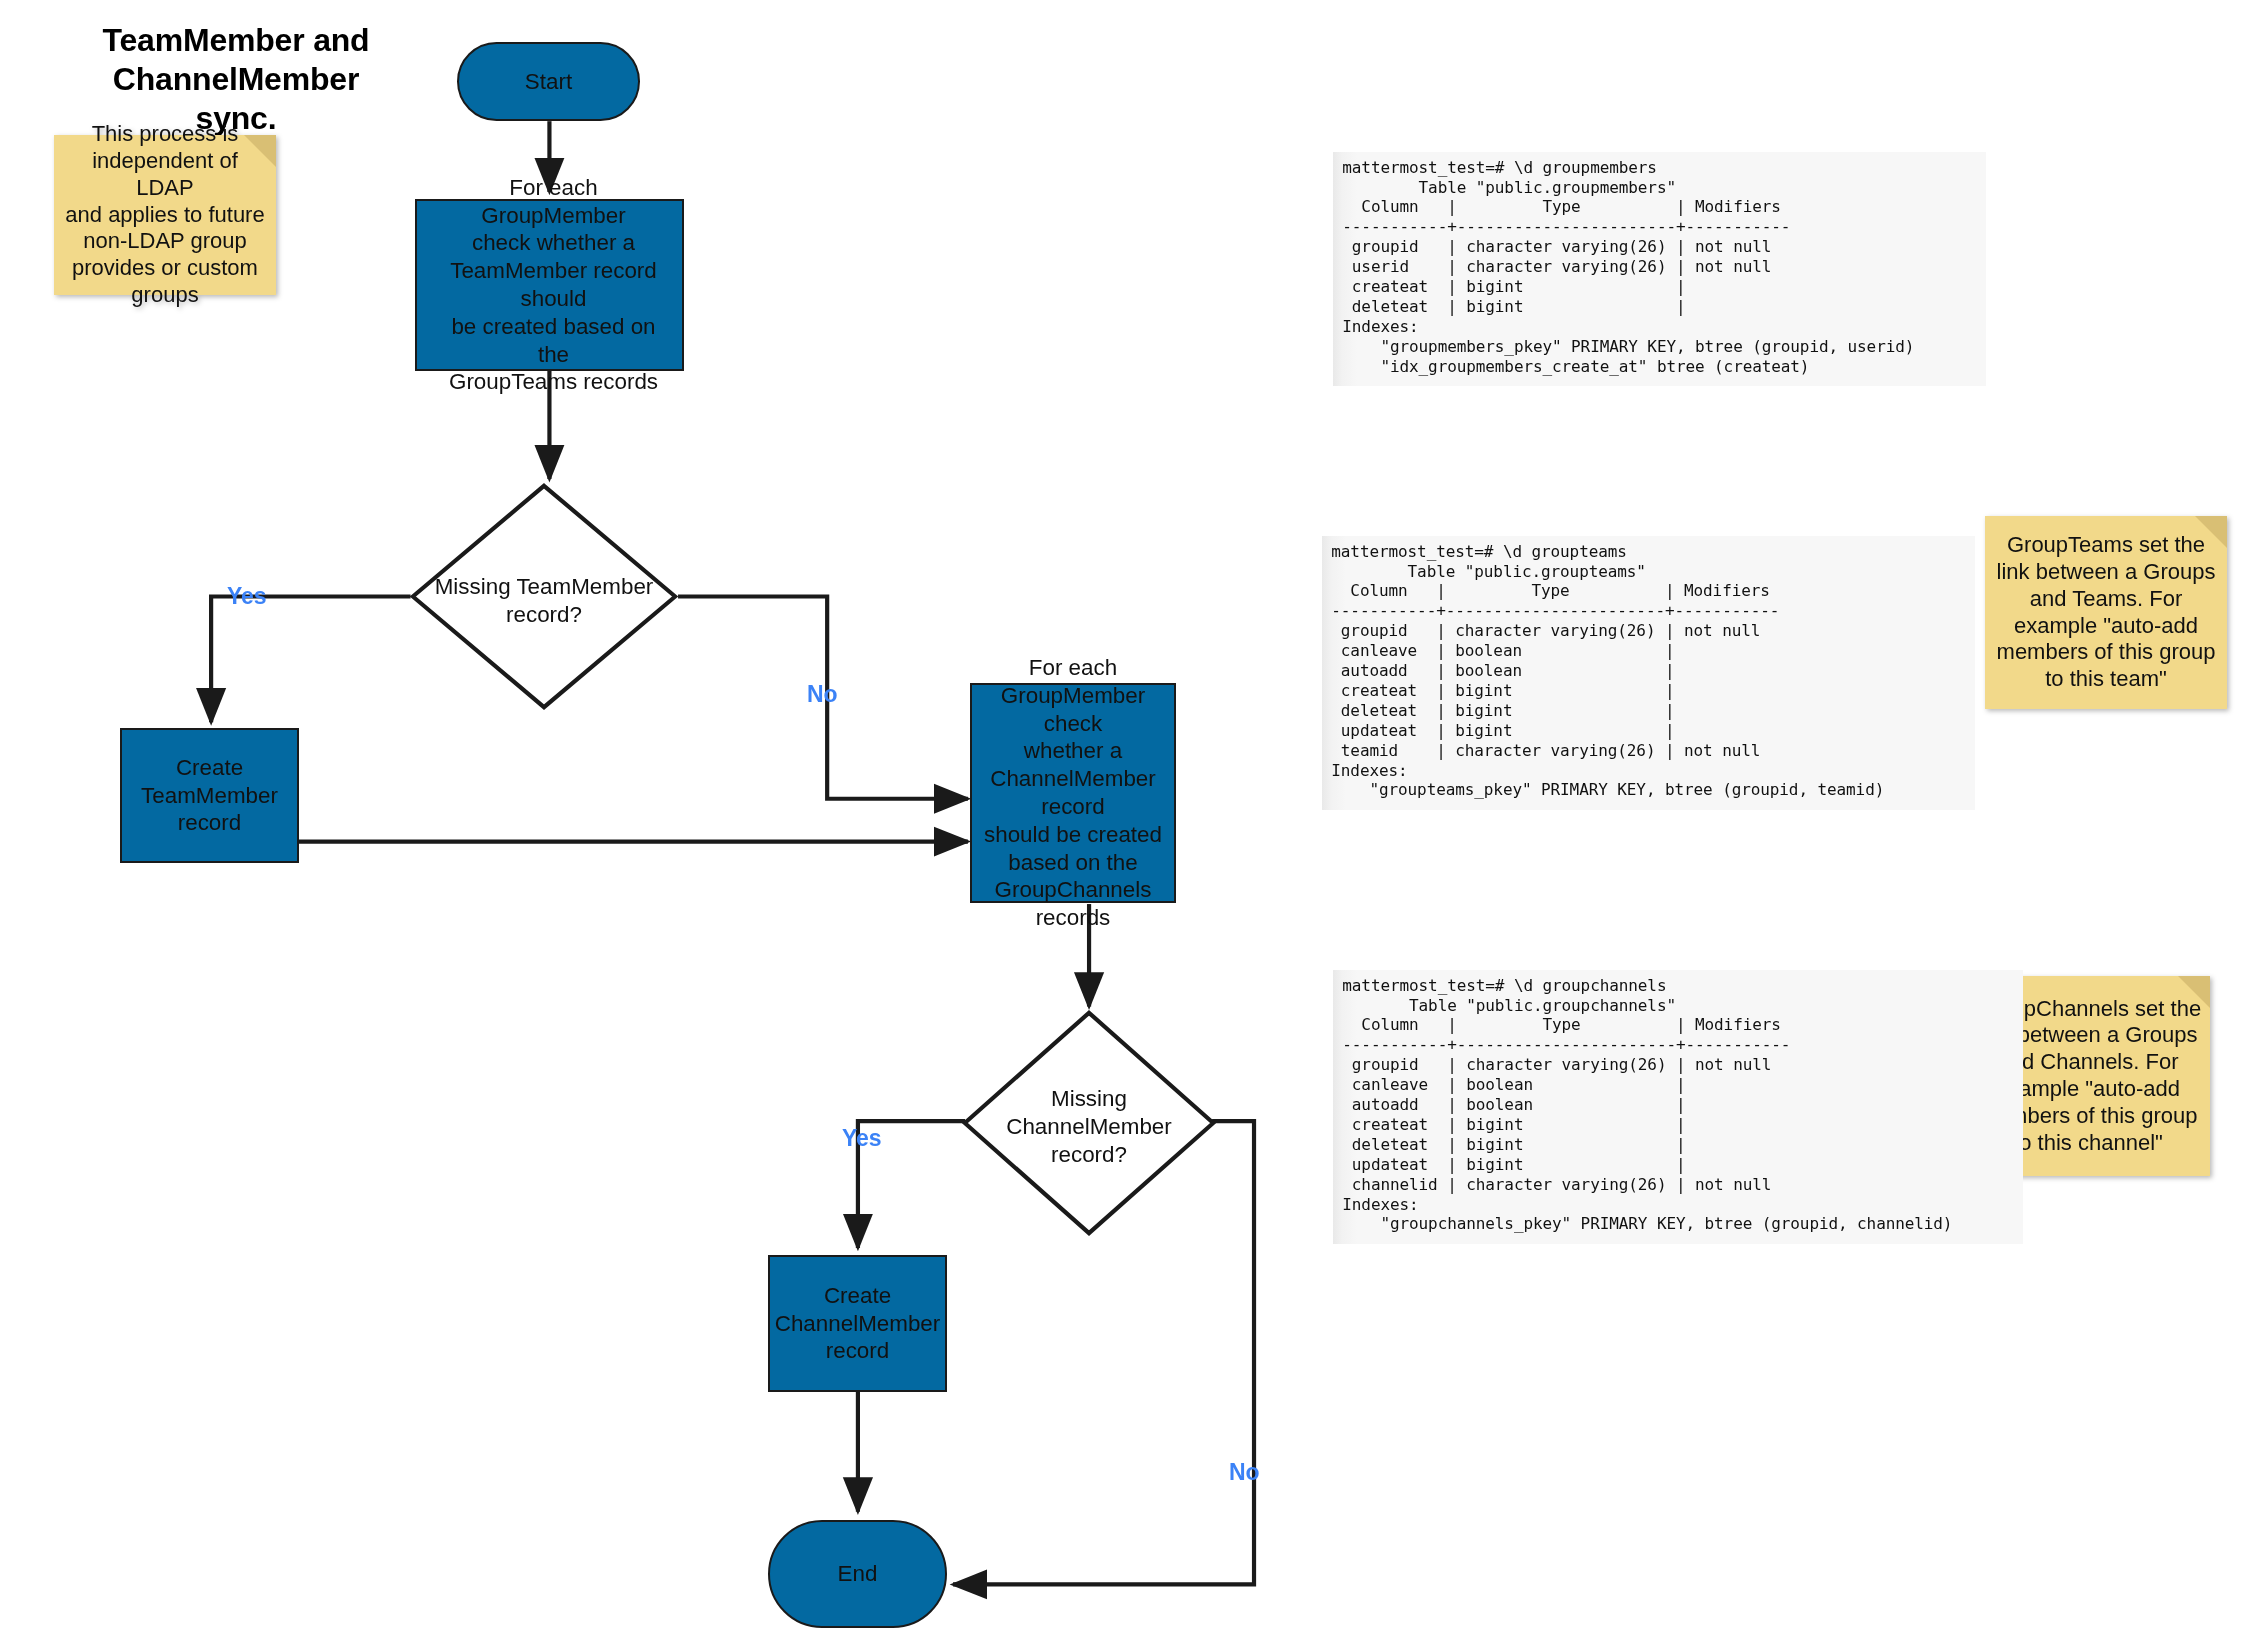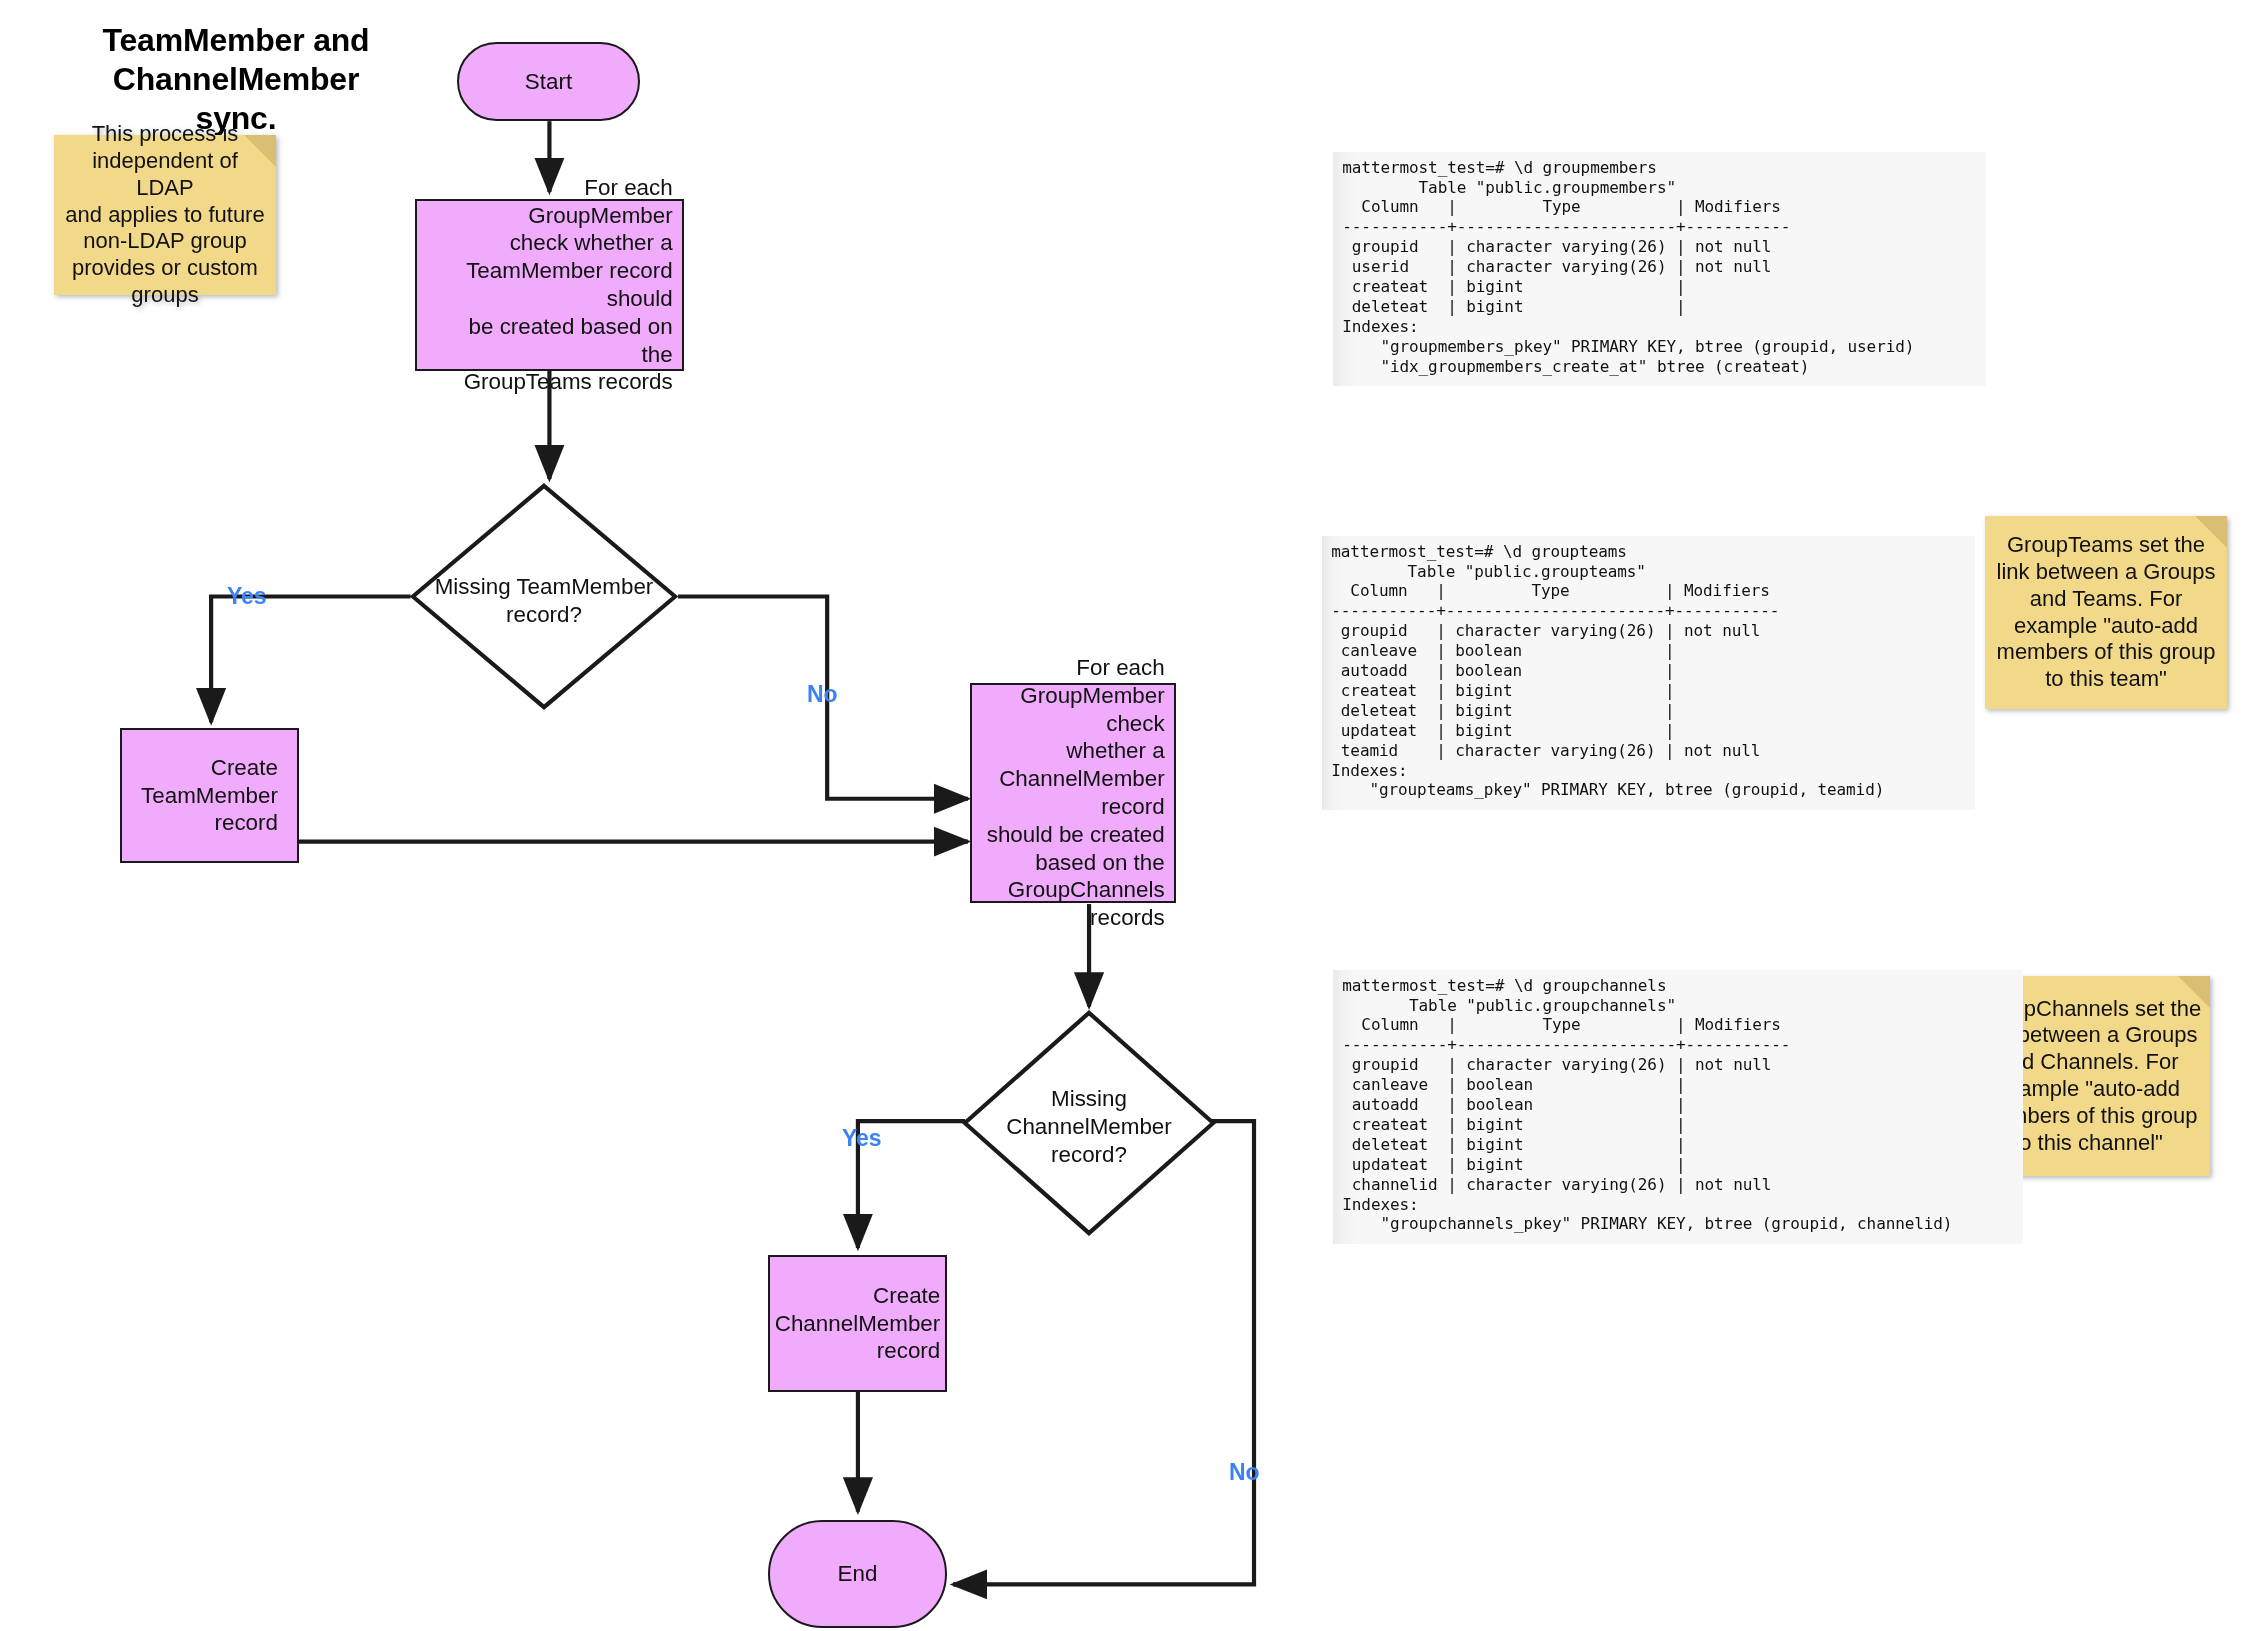--- a/index.html
+++ b/index.html
@@ -27,22 +27,22 @@
   }
   .note .note-txt{white-space:pre-line;padding:0 7.5px;}
   .note .fold{
     position:absolute;top:0;right:0;width:32px;height:32px;
     background:#d9bf74;
     clip-path:polygon(0 0,100% 0,100% 100%);
   }
 
   
   .node{
-    box-sizing:border-box;background:#f0abfc;border:2.8px solid #1a1a1a;
-    font-size:22.4px;line-height:1.24;color:#111;text-align:right;
+    box-sizing:border-box;background:#0369a1;border:2.8px solid #1a1a1a;
+    font-size:22.4px;line-height:1.24;color:#111;
   }
   .node .txt{white-space:pre-line;padding:0 9.3px;}
   .terminator{border-radius:56px;}
   .diamond-wrap{}
   .diamond-wrap svg{position:absolute;left:0;top:0;}
   .diamond-label{
     position:absolute;left:0;top:4px;width:100%;height:100%;
     display:flex;align-items:center;justify-content:center;text-align:center;
     font-size:22.4px;line-height:1.24;color:#111;
   }

